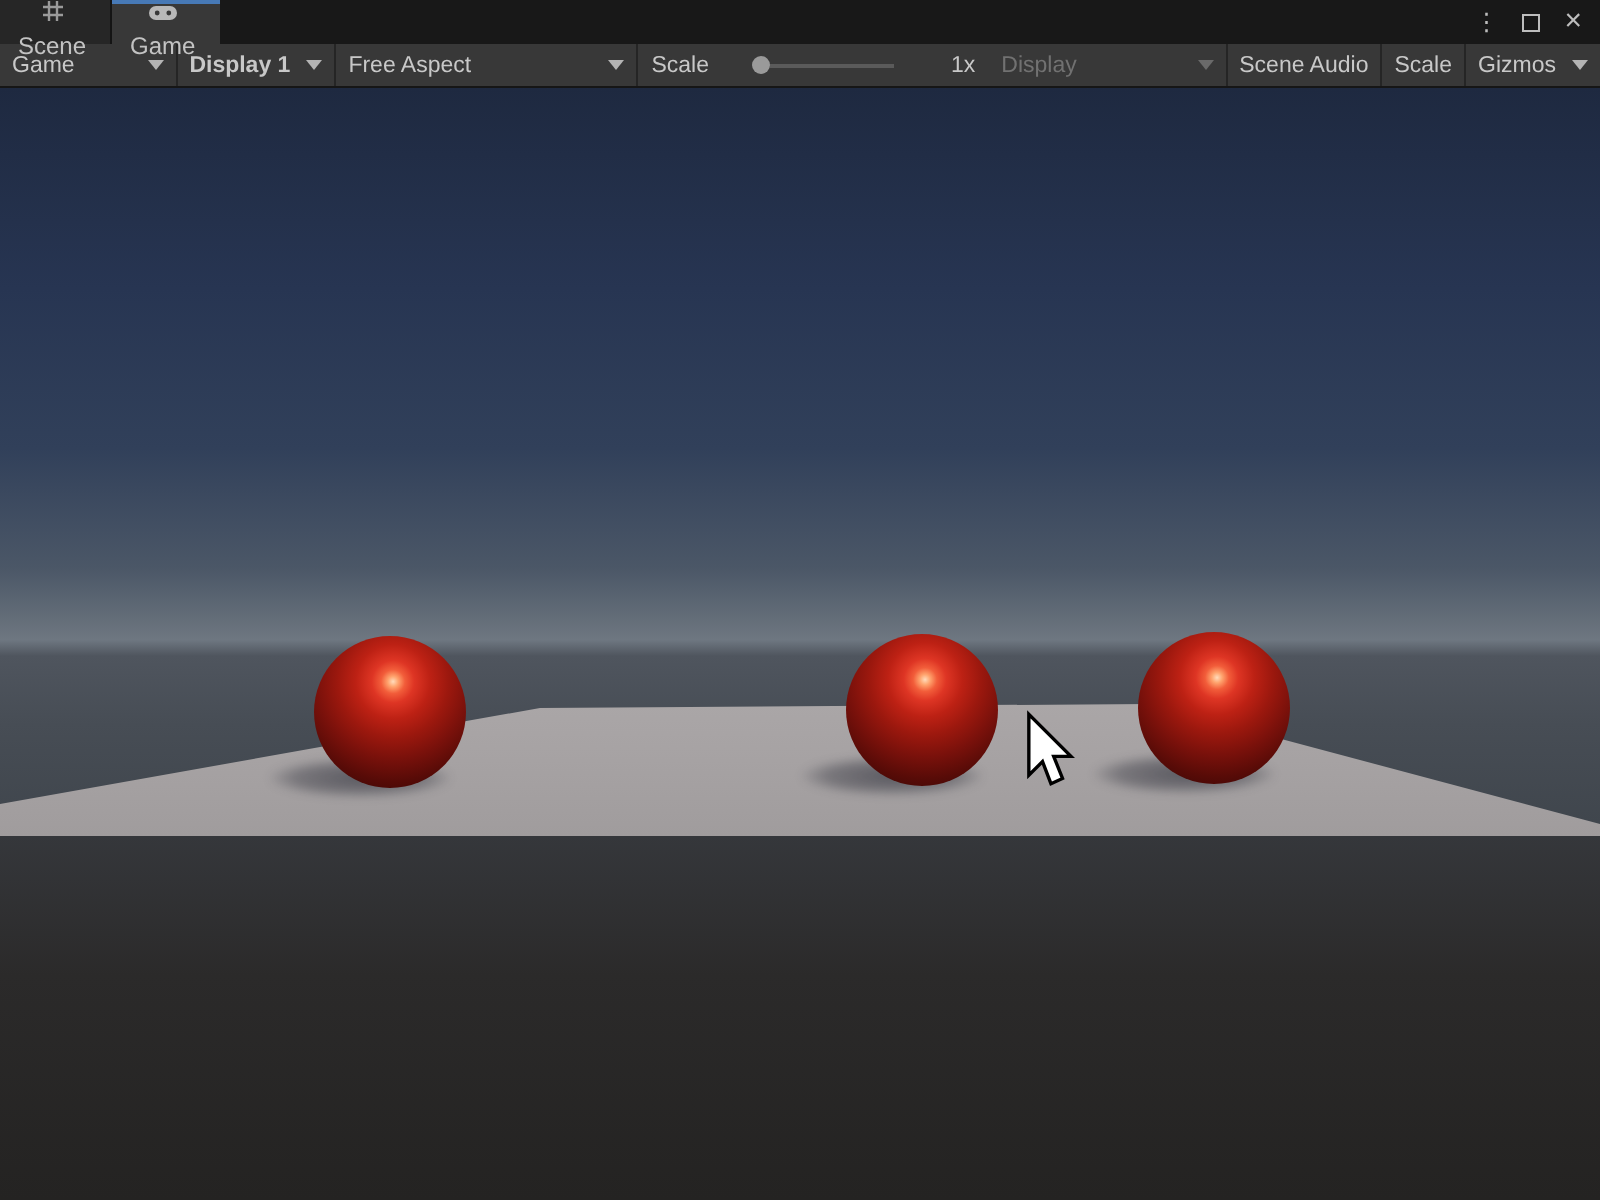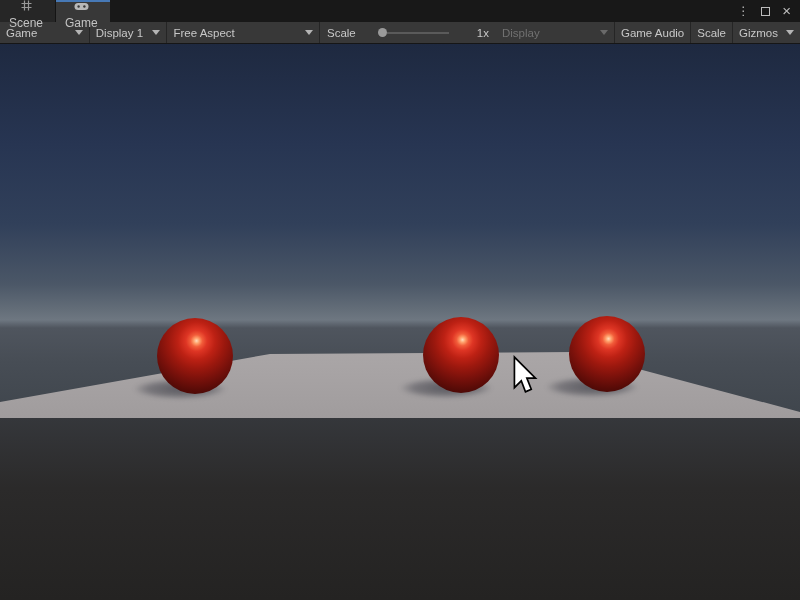--- a/index.html
+++ b/index.html
@@ -88,21 +88,21 @@
       <span class="closex">×</span>
     </div>
   </div>
 
   <div class="toolbar">
     <div class="tb-item dd" style="width:94px;">
       <span>Game</span>
       <span class="arrow"></span>
     </div>
     <div class="sep"></div>
-    <div class="tb-item dd" style="width:81px;">
+    <div class="tb-item dd" style="width:81px;font-weight:bold;">
       <span>Display 1</span>
       <span class="arrow"></span>
     </div>
     <div class="sep"></div>
     <div class="tb-item dd" style="width:161px;gap:10px;">
       <span>Free Aspect</span>
       <span class="arrow"></span>
     </div>
     <div class="sep"></div>
     <div class="scale-group">
@@ -114,21 +114,21 @@
       <span class="scale-value">1x</span>
     </div>
 
     <div class="right-group">
       <div class="tb-item dd disabled" style="width:118px;">
         <span>Display</span>
         <span class="arrow"></span>
       </div>
       <div class="sep"></div>
       <div class="tb-item">
-        <span>Game Audio</span>
+        <span>Scene Audio</span>
       </div>
       <div class="sep"></div>
       <div class="tb-item">
         <span>Scale</span>
       </div>
       <div class="sep"></div>
       <div class="tb-item dd">
         <span>Gizmos</span>
         <span class="arrow"></span>
       </div>

